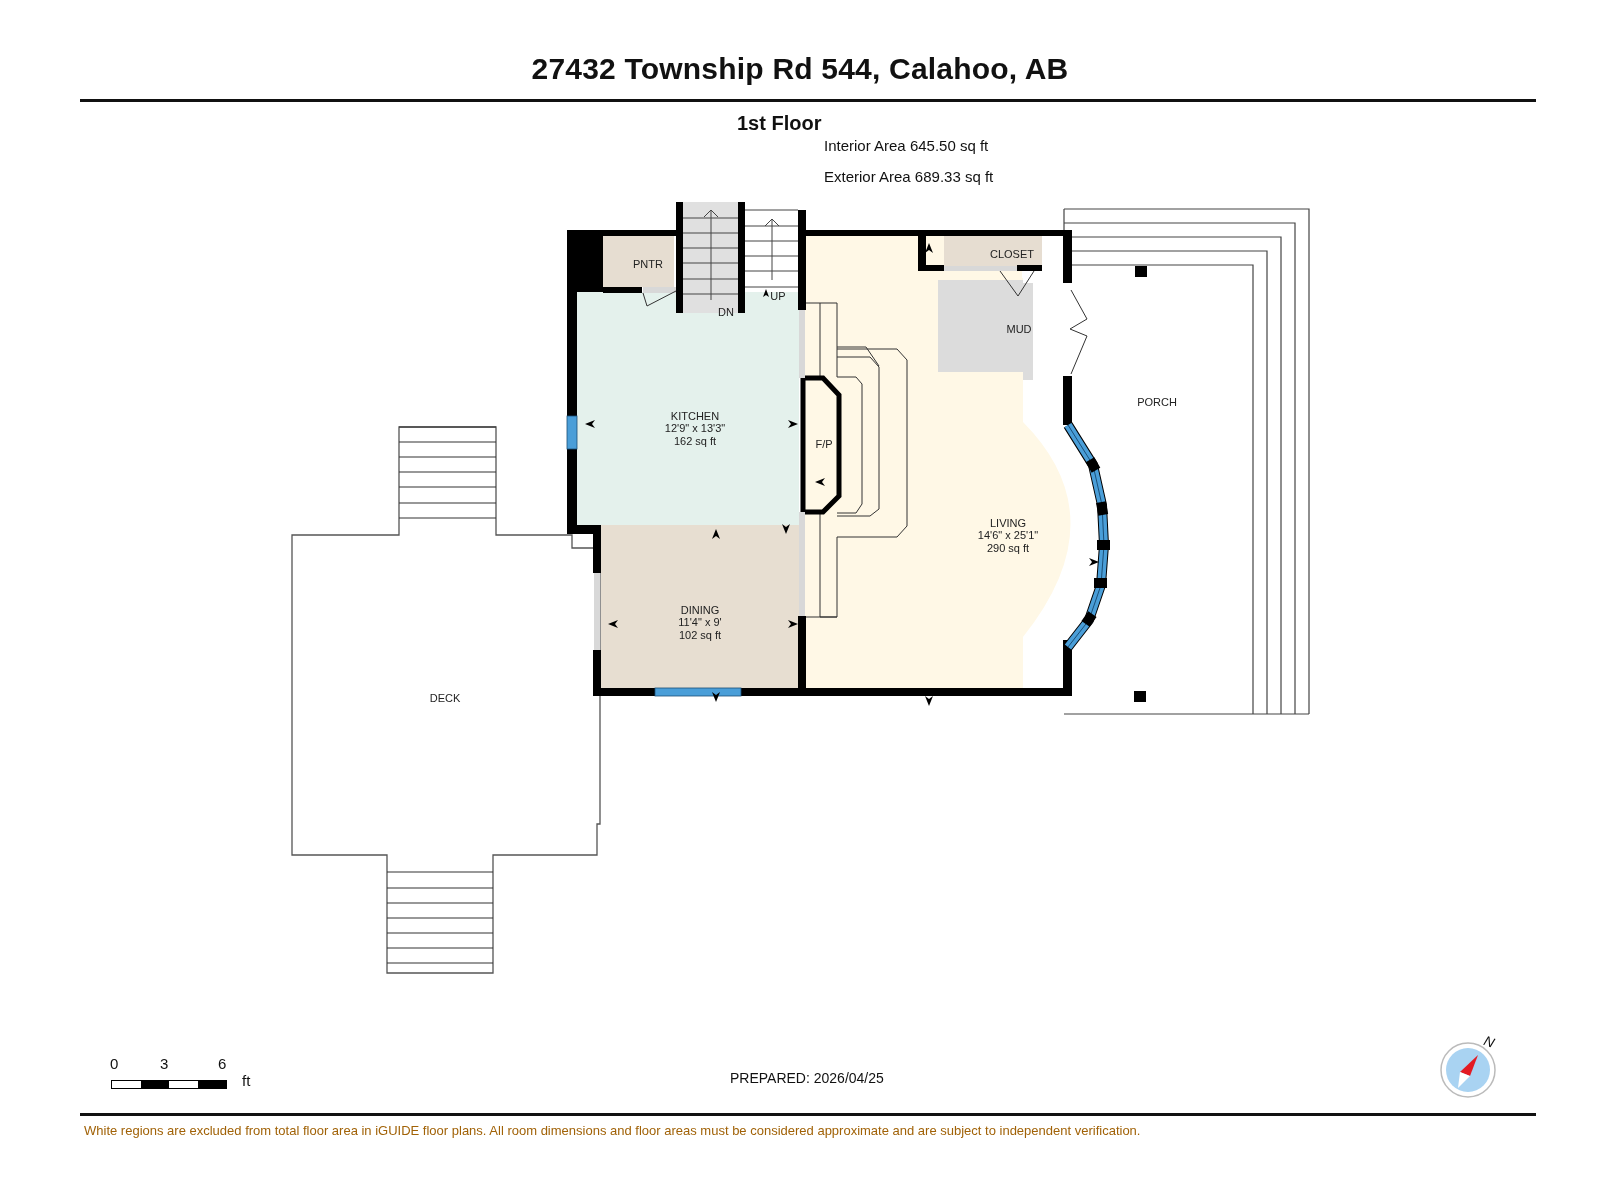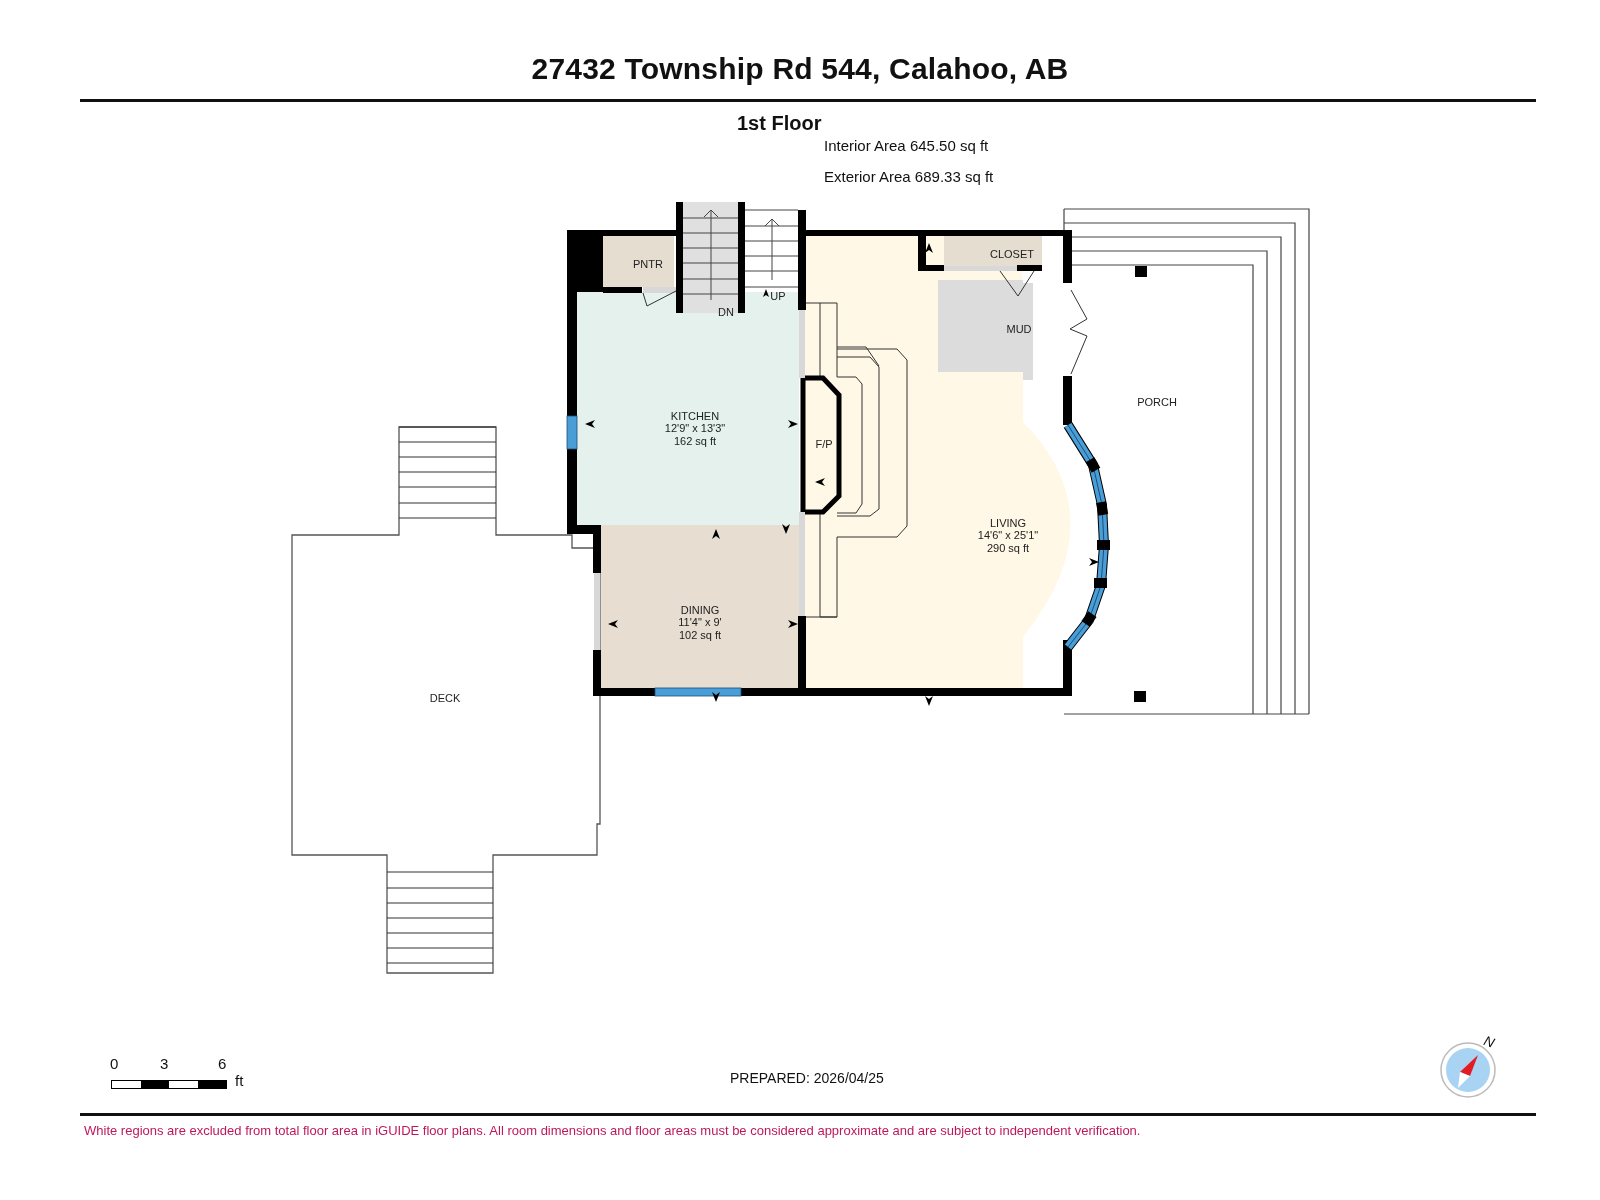--- a/index.html
+++ b/index.html
@@ -8,21 +8,21 @@
     .abs { position: absolute; }
     #title { left: 0; width: 1600px; top: 52px; text-align: center; font-size: 30px; font-weight: bold; letter-spacing: 0.2px; }
     .rule { left: 80px; width: 1456px; height: 3px; background: #111; }
     #floor-label { left: 737px; top: 112px; font-size: 20px; font-weight: bold; }
     .area-line { left: 824px; font-size: 15px; }
     #plan { left: 0; top: 0; width: 1600px; height: 1200px; }
     .room-label { font-family: "Liberation Sans", sans-serif; font-size: 11px; fill: #222; text-anchor: middle; }
     #scale-wrap { left: 110px; top: 1055px; }
     .scale-num { position: absolute; font-size: 15px; top: 0; }
     #prepared { left: 730px; top: 1070px; font-size: 14px; }
-    #disclaimer { left: 84px; top: 1123px; font-size: 13px; color: #be185d; }
+    #disclaimer { left: 84px; top: 1123px; font-size: 13px; color: #a16207; }
     #compass { left: 1438px; top: 1028px; }
   </style>
 </head>
 <body>
 
 <div class="abs" id="title">27432 Township Rd 544, Calahoo, AB</div>
 <div class="abs rule" style="top:99px;"></div>
 <div class="abs" id="floor-label">1st Floor</div>
 <div class="abs area-line" style="top:120px;margin-top:48px;">Exterior Area 689.33 sq ft</div>
 <div class="abs area-line" style="top:137px;text-align:center;">Interior Area 645.50 sq ft</div>
@@ -208,21 +208,21 @@
 <div class="abs" id="scale-wrap">
   <span class="scale-num" style="left:0;">0</span>
   <span class="scale-num" style="left:50px;">3</span>
   <span class="scale-num" style="left:108px;">6</span>
   <div style="position:absolute; left:1px; top:25px; width:114px; height:7px; border:1px solid #000; display:flex;">
     <div style="flex:1; background:#fff;"></div>
     <div style="flex:1; background:#000;"></div>
     <div style="flex:1; background:#fff;"></div>
     <div style="flex:1; background:#000;"></div>
   </div>
-  <span class="scale-num" style="left:125px; top:17px;">ft</span>
+  <span class="scale-num" style="left:132px; top:17px;">ft</span>
 </div>
 
 <div class="abs" id="prepared">PREPARED: 2026/04/25</div>
 
 <svg class="abs" id="compass" width="70" height="70" viewBox="0 0 70 70">
   <circle cx="30" cy="42" r="27" fill="#ffffff" stroke="#bbb" stroke-width="1.5"></circle>
   <circle cx="30" cy="42" r="22" fill="#a9d3f2"></circle>
   <polygon points="40,27 22,44 32,48" fill="#e31b23"></polygon>
   <polygon points="22,44 32,48 20,60" fill="#ffffff"></polygon>
   <text x="46" y="18" font-size="14" font-style="italic" font-family="Liberation Sans, sans-serif" fill="#111" transform="rotate(20 50 14)">N</text>

